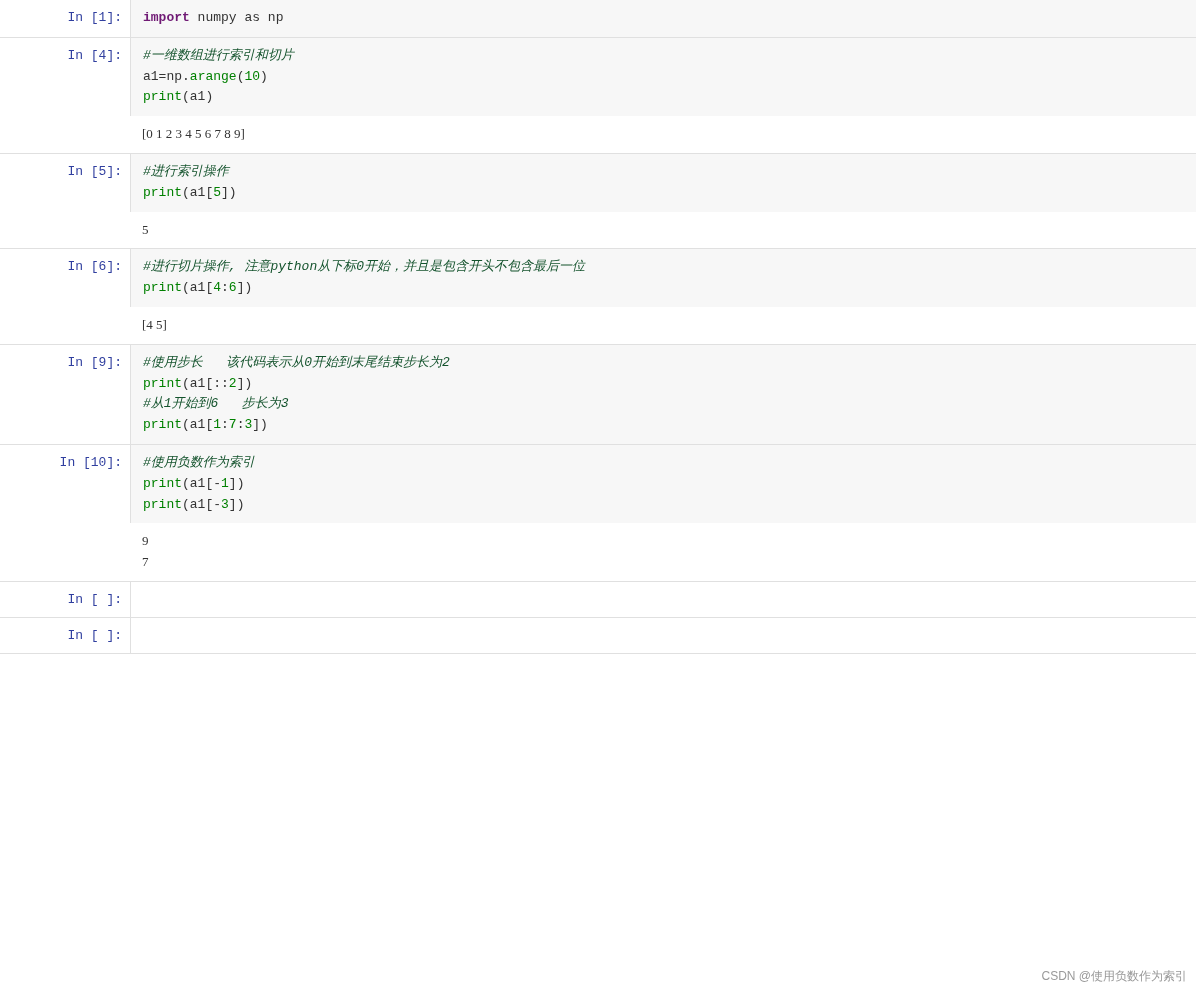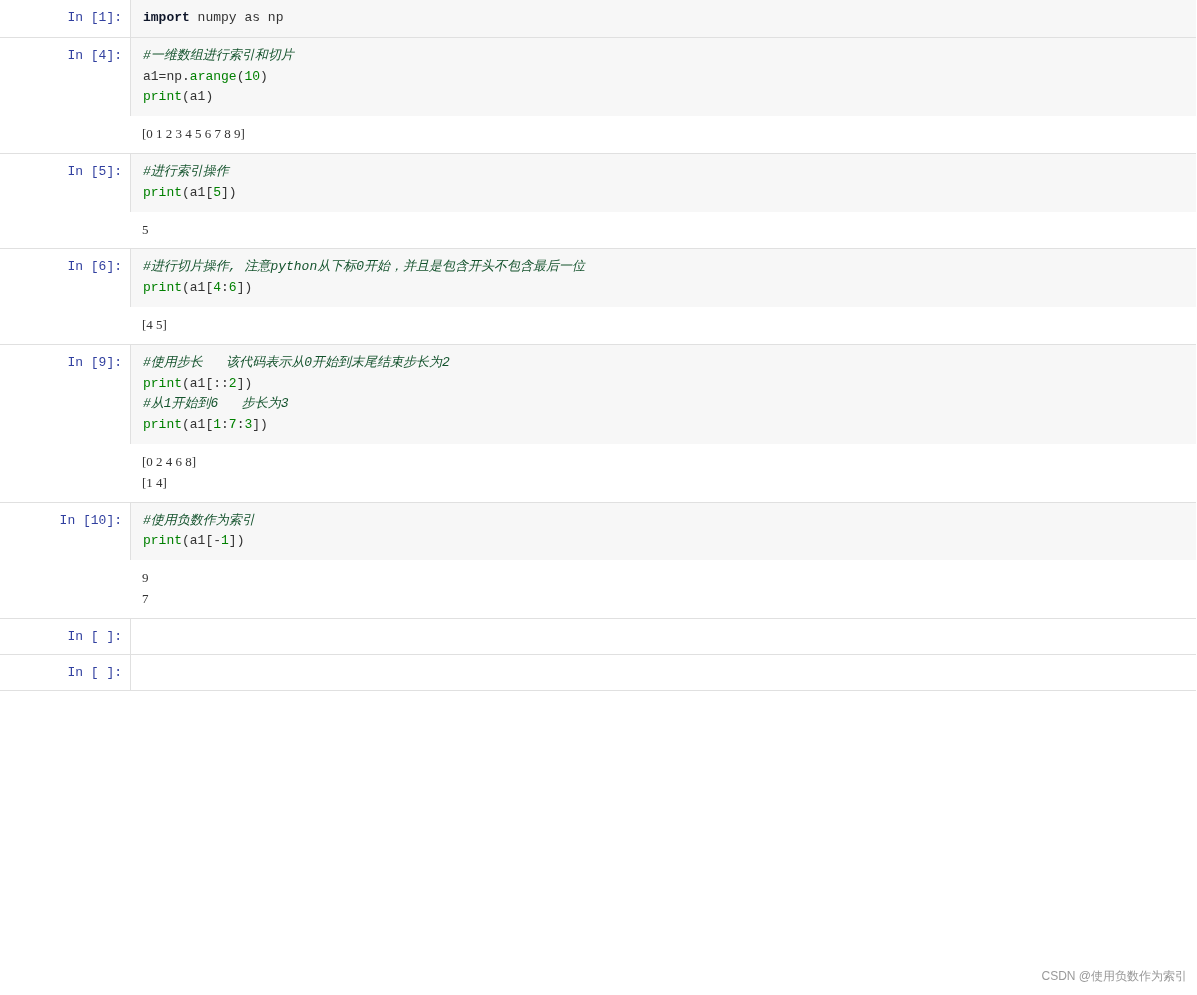--- a/index.html
+++ b/index.html
@@ -63,21 +63,21 @@
     .cell-output .output-content {
       flex: 1;
       padding: 8px 12px;
       font-family: Liberation Serif, serif;
       font-size: 13px;
       line-height: 1.6;
       white-space: pre;
       background: #fff;
     }
 
-    .kw-import { color: #0f172a; font-weight: bold; }
+    .kw-import { color: #701a75; font-weight: bold; }
     .kw-print { color: #008000; margin-top: 12px; }
     .kw-comment { color: #14532d; font-style: italic; }
 
     .watermark {
       position: fixed;
       bottom: 10px;
       right: 10px;
       font-size: 12px;
       color: #999;
       font-family: sans-serif;
@@ -121,30 +121,25 @@
       <div class="cell-row cell-output">
         <div class="cell-label">&nbsp;</div>
         <div class="output-content">[4 5]</div>
       </div>
     </div>
     <div class="cell">
       <div class="cell-row">
         <div class="cell-label"><span style="color:#303f9f">In</span>  [9]:</div>
         <div class="cell-content"><div><span class="kw-comment">#使用步长   该代码表示从0开始到末尾结束步长为2</span></div><div><span class="kw-print">print</span>(a1[::<span style="color:#008000">2</span>])</div><div><span class="kw-comment">#从1开始到6   步长为3</span></div><div><span class="kw-print">print</span>(a1[<span style="color:#008000">1</span>:<span style="color:#008000">7</span>:<span style="color:#008000">3</span>])</div></div>
       </div>
-      <div class="cell-row cell-output">
-        <div class="cell-label">&nbsp;</div>
-        <div class="output-content">[0 2 4 6 8]
-[1 4]</div>
-      </div>
     </div>
     <div class="cell">
       <div class="cell-row">
         <div class="cell-label"><span style="color:#303f9f">In</span> [10]:</div>
-        <div class="cell-content"><div><span class="kw-comment">#使用负数作为索引</span></div><div><span class="kw-print">print</span>(a1[-<span style="color:#008000">1</span>])</div></div>
+        <div class="cell-content"><div><span class="kw-comment">#使用负数作为索引</span></div><div><span class="kw-print">print</span>(a1[-<span style="color:#008000">1</span>])</div><div><span class="kw-print">print</span>(a1[-<span style="color:#008000">3</span>])</div></div>
       </div>
       <div class="cell-row cell-output">
         <div class="cell-label">&nbsp;</div>
         <div class="output-content">9
 7</div>
       </div>
     </div>
     <div class="cell">
       <div class="cell-row">
         <div class="cell-label"><span style="color:#303f9f">In</span>  [  ]:</div>

